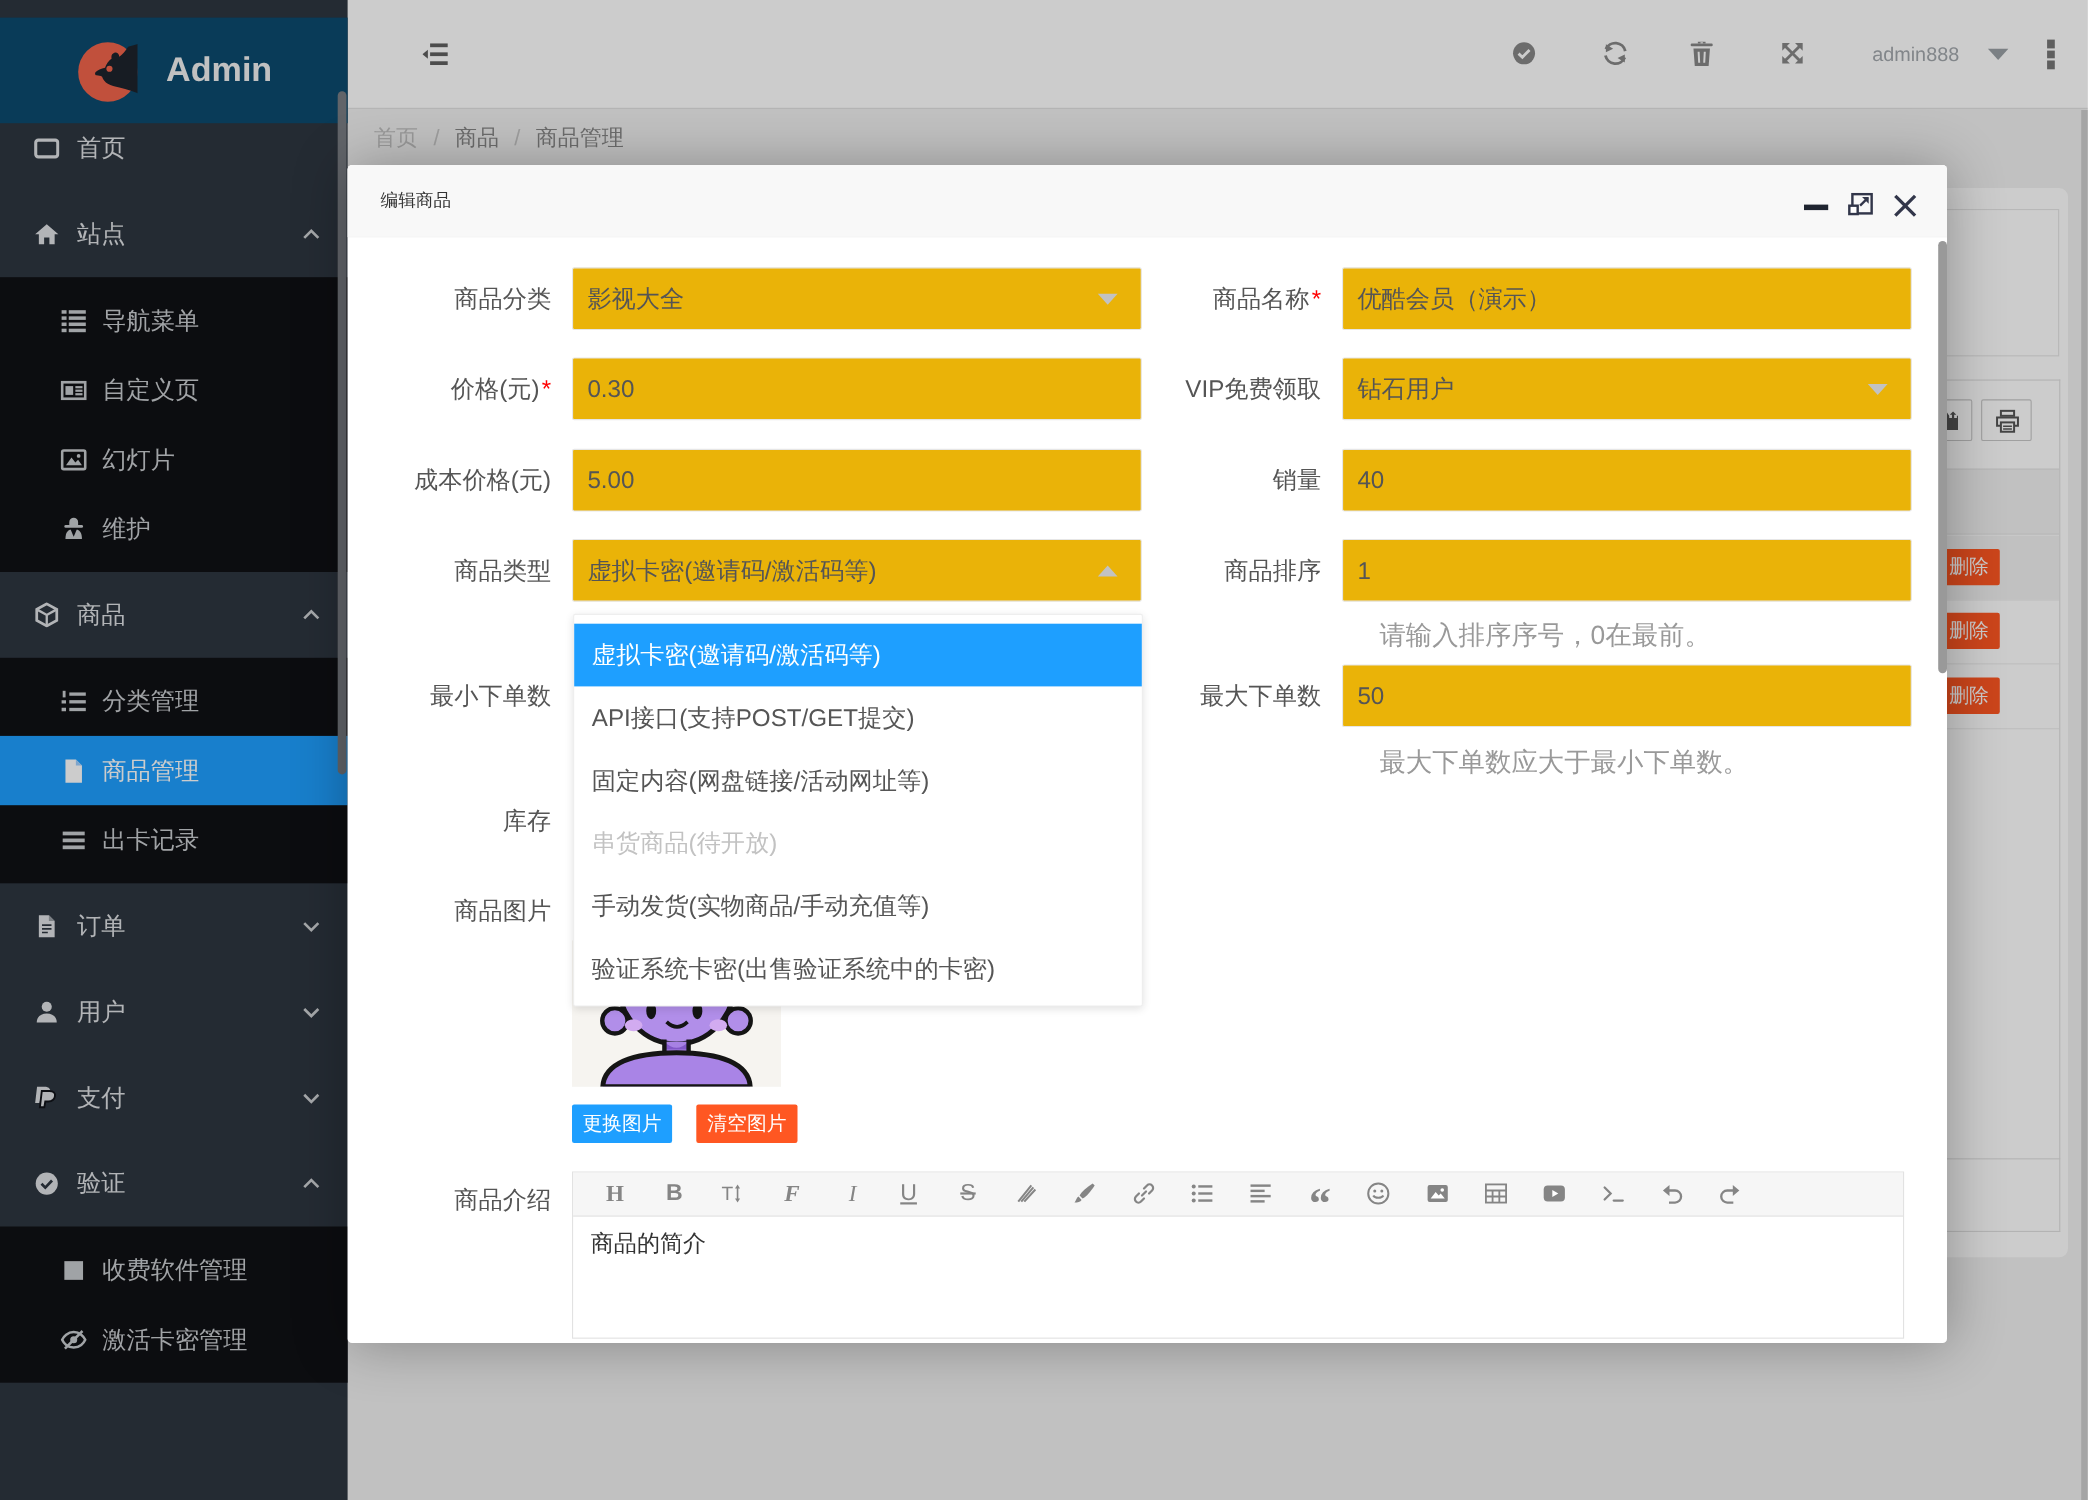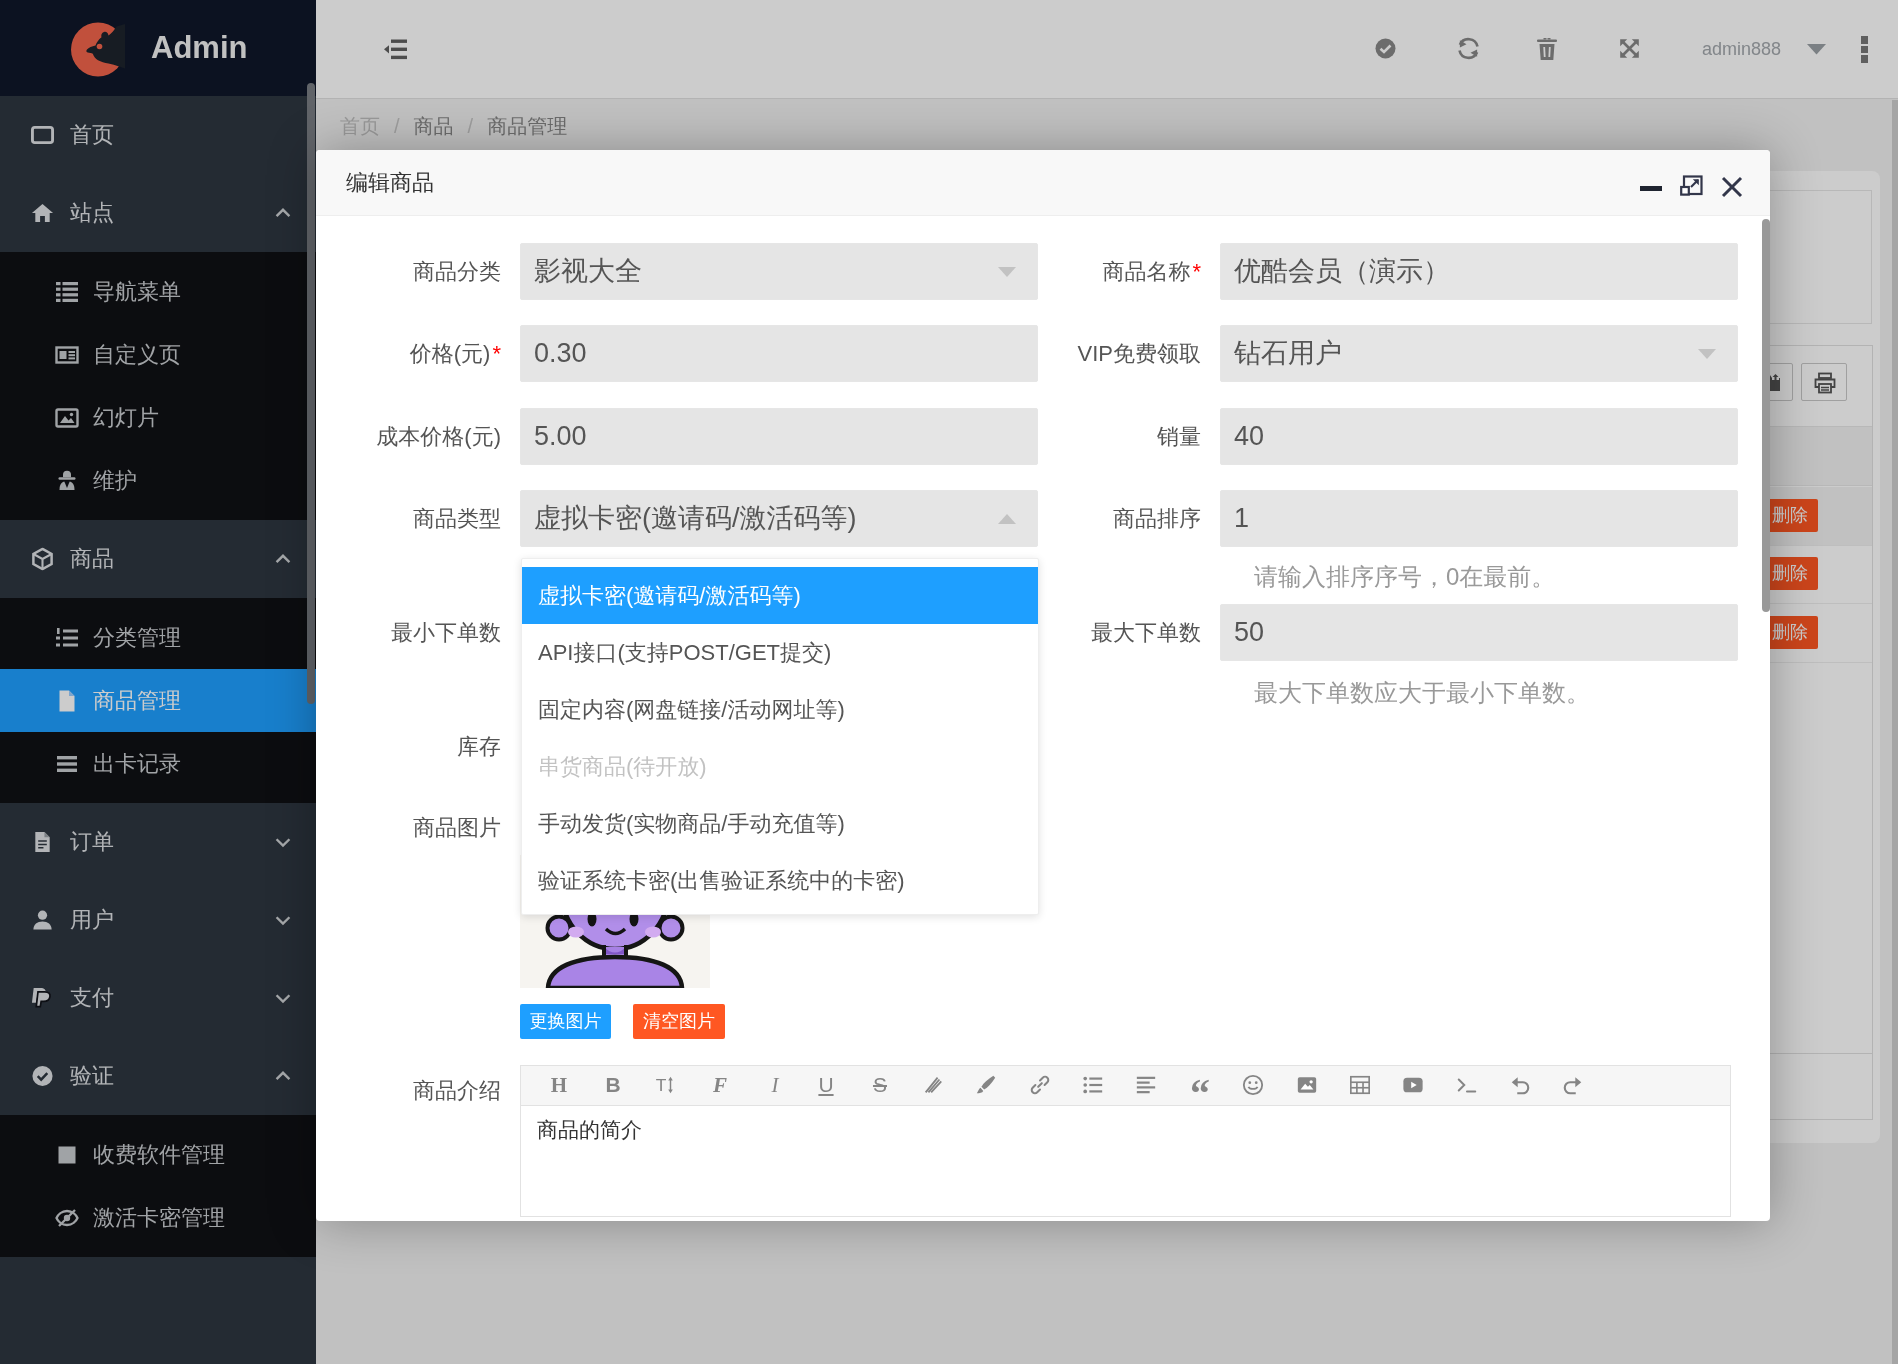--- a/index.html
+++ b/index.html
@@ -9,46 +9,46 @@
   
   #page { position:absolute; inset:0; z-index:1; }
   #topbar { position:absolute; left:316px; top:0; width:1582px; height:99px;
     background:#fff; border-bottom:1px solid #e0e0e0; }
   #crumb { position:absolute; left:316px; top:100px; width:1582px; height:52px;
     font-size:20px; line-height:52px; color:#999; }
   #card { position:absolute; left:333px; top:171px; width:1547px; height:972px;
     background:#fff; border-radius:8px; }
   
   #side { position:absolute; left:0; top:0; width:316px; height:1364px; background:#2e3640; }
-  #side-head { position:absolute; left:0; top:0; width:316px; height:96px; background:#0f172a; }
+  #side-head { position:absolute; left:0; top:16px; width:316px; height:96px; background:#0c4a6e; }
   .mi { position:relative; height:78px; color:#dfe2e5; font-size:22px; }
   .mi .txt { position:absolute; left:70px; top:50%; transform:translateY(-50%); }
   .mi .ic { position:absolute; left:31px; top:50%; transform:translateY(-50%); width:23px; height:23px; }
   .mi .chev { position:absolute; left:272px; top:50%; transform:translateY(-50%); width:22px; height:22px; }
   .sub { background:#101114; padding:8px 0; }
   .si { position:relative; height:63px; color:#c9ccd0; font-size:22px; }
   .si .txt { position:absolute; left:93px; top:50%; transform:translateY(-50%); }
   .si .ic { position:absolute; left:55px; top:50%; transform:translateY(-50%); width:24px; height:24px; }
   .si.active { background:#1e9fff; color:#fff; }
   #sidebar-thumb { position:absolute; left:307px; top:83px; width:8px; height:621px;
     background:#7a7e84; border-radius:4px; }
   
   #shade { position:absolute; inset:0; background:rgba(0,0,0,0.2); z-index:5; }
   
   #modal { position:absolute; left:316px; top:150px; width:1454px; height:1071px;
     background:#fff; border-radius:4px; box-shadow:1px 1px 50px rgba(0,0,0,.3); z-index:10; }
   #mtitle { position:absolute; left:0; top:0; width:100%; height:66px; background:#f8f8f8;
     border-bottom:1px solid #eee; border-radius:4px 4px 0 0; }
-  #mtitle .t { position:absolute; left:30px; top:0; line-height:66px; font-size:22px; color:#333; }
+  #mtitle .t { position:absolute; left:30px; top:0; line-height:66px; font-size:16px; color:#333; }
   #mthumb { position:absolute; left:1446px; top:69px; width:8px; height:393px;
     background:#999; border-radius:4px; }
   .lab { position:absolute; width:165px; text-align:right; font-size:22px; color:#555; line-height:30px; }
   .lab .req { color:#ff0000; margin-left:2px; }
   .ipt { position:absolute; width:518px; height:57px; border:1px solid #e6e6e6; border-radius:2px;
-    background:#e5e5e5; font-size:27px; color:#555; line-height:55px; padding-left:13px; white-space:nowrap; }
+    background:#eab308; font-size:22px; color:#555; line-height:55px; padding-left:13px; white-space:nowrap; }
   .tri-d { position:absolute; width:0; height:0; border:9px solid transparent;
     border-top:10px solid #c2c2c2; border-bottom:none; }
   .tri-u { position:absolute; width:0; height:0; border:9px solid transparent;
     border-bottom:10px solid #c2c2c2; border-top:none; }
   .hint { position:absolute; font-size:24px; color:#999;margin-left:34px; }
   #ddpanel { position:absolute; left:205px; top:408px; width:518px; height:357px;
     background:#fff; border:1px solid #eee; border-radius:2px; box-shadow:0 2px 8px rgba(0,0,0,.12);
     padding-top:8px; z-index:3; }
   #ddpanel .op { height:57px; line-height:57px; font-size:22px; color:#555; padding-left:16px; white-space:nowrap; }
   #ddpanel .op.sel { background:#1e9fff; color:#fff; }

